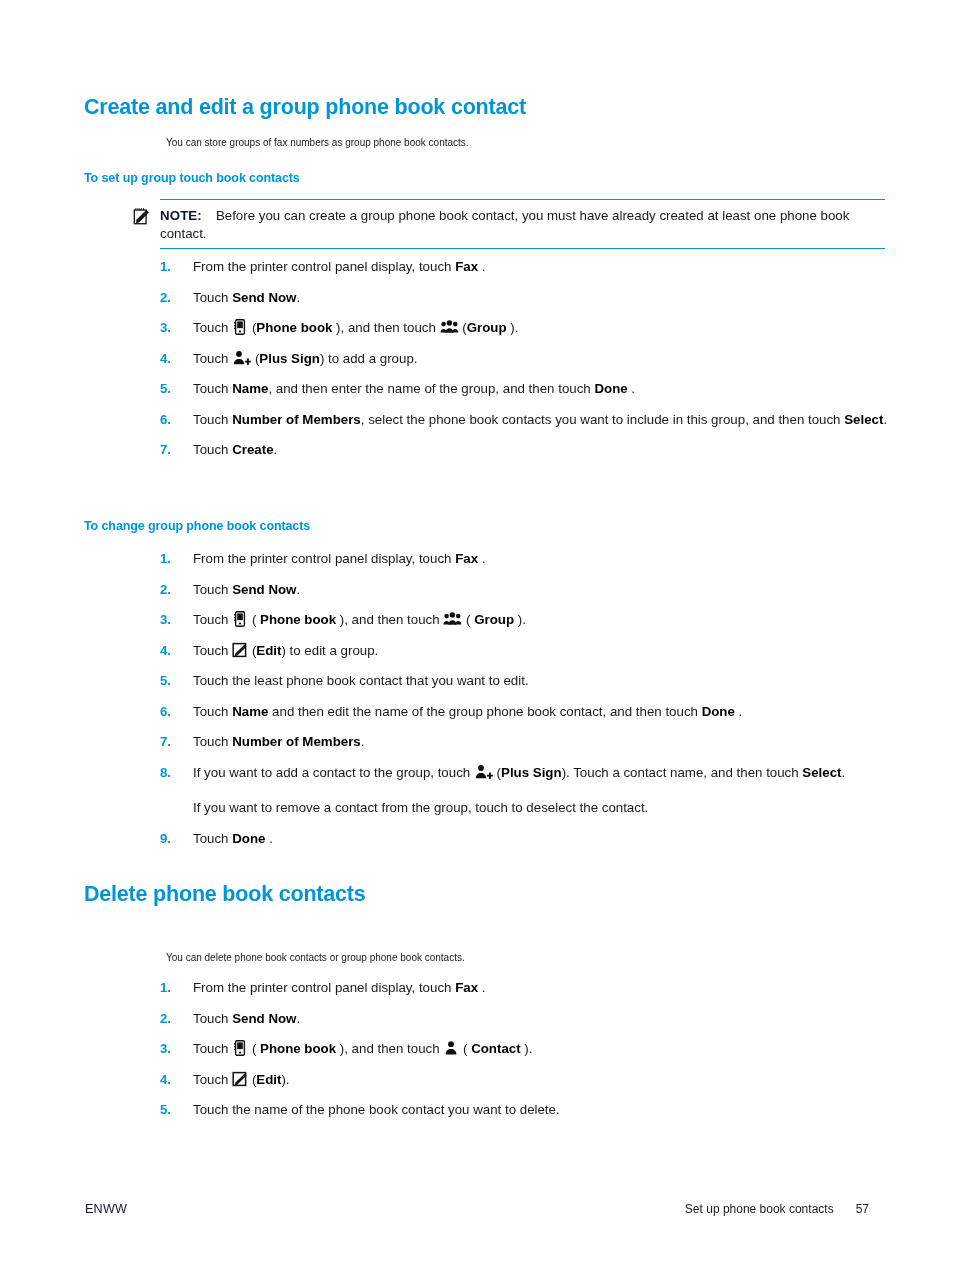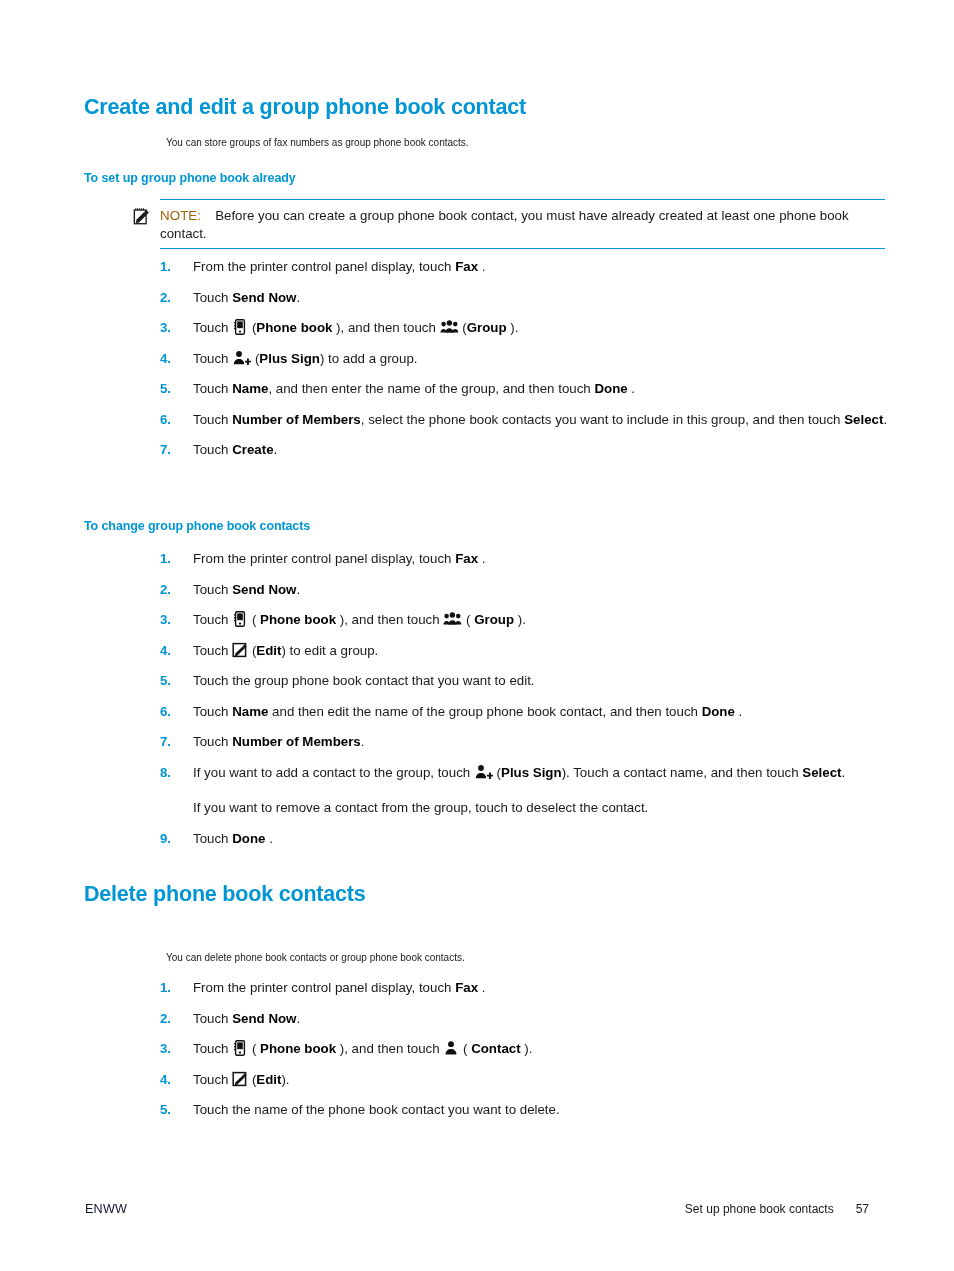--- a/index.html
+++ b/index.html
@@ -72,22 +72,22 @@
     height: 1.4px;
     background: #0096d6;
   }
   .note-body {
     padding: 8px 0 7px 27px;
     font-size: 13.3px;
     line-height: 17.5px;
     color: #1a1a1a;
   }
   .note-label {
-    color: #a16207;
-    font-weight: normal;
+    color: #0f172a;
+    font-weight: bold;
     letter-spacing: 0.1px;
   }
   .note-gap { display: inline-block; width: 14px; }
   .note-icon {
     position: absolute;
     left: 0px;
     top: 8px;
     width: 19px;
     height: 19px;
   }
@@ -153,21 +153,21 @@
 </style>
 </head>
 <body>
 
 <div class="page">
 
   <div class="h1" style="top:95px;">Create and edit a group phone book contact</div>
 
   <div class="para" style="top:134px;">You can store groups of fax numbers as group phone book contacts.</div>
 
-  <div class="h2" style="top:171px;">To set up group phone book already</div>
+  <div class="h2" style="top:171px;">To set up group touch book contacts</div>
 
   <div class="note" style="top:199px;">
     <div class="note-top-rule"></div>
     <span class="note-icon">
       <svg viewBox="0 0 20 20" width="19" height="19">
         <rect x="1.4" y="3.2" width="12.4" height="14.4" fill="none" stroke="#1a1a1a" stroke-width="1.4"></rect>
         <path d="M3 3.2 L3 1.3 M5 3.2 L5 1.3 M7 3.2 L7 1.3 M9 3.2 L9 1.3 M11 3.2 L11 1.3" stroke="#1a1a1a" stroke-width="1.1"></path>
         <path d="M3.6 13.5 L11.5 5.6 L14.2 8.3 L6.3 16.2 L3.2 16.9 Z" fill="#1a1a1a"></path>
         <path d="M11.5 5.6 L14.0 3.1 L16.7 5.8 L14.2 8.3 Z" fill="#1a1a1a"></path>
       </svg>
@@ -226,21 +226,21 @@
               <circle cx="9.4" cy="4" r="2.7" fill="#111"></circle>
               <path d="M0.4 13.6 c0-2.3 1.5-3.7 3.2-3.7 s3.2 1.4 3.2 3.7 z" fill="#111"></path>
               <path d="M12.0 13.6 c0-2.3 1.5-3.7 3.2-3.7 s3.2 1.4 3.2 3.7 z" fill="#111"></path>
               <path d="M5.3 13.8 c0-2.8 1.9-4.6 4.1-4.6 s4.1 1.8 4.1 4.6 z" fill="#111"></path>
             </svg></span> ( <b>Group</b> ).</span></div>
       <div class="step"><span class="step-num">4.</span><span>Touch <span class="icn"><svg width="16" height="16" viewBox="0 0 16 16">
               <rect x="1.2" y="1.6" width="12.4" height="12.8" fill="none" stroke="#111" stroke-width="1.5"></rect>
               <path d="M3.4 11.6 L10.6 4.4 L12.6 6.4 L5.4 13.6 L2.8 14.2 Z" fill="#111"></path>
               <path d="M10.6 4.4 L12.5 2.5 L14.5 4.5 L12.6 6.4 Z" fill="#111"></path>
             </svg></span> (<b>Edit</b>) to edit a group.</span></div>
-      <div class="step"><span class="step-num">5.</span><span>Touch the group phone book contact that you want to edit.</span></div>
+      <div class="step"><span class="step-num">5.</span><span>Touch the least phone book contact that you want to edit.</span></div>
       <div class="step"><span class="step-num">6.</span><span>Touch <b>Name</b> and then edit the name of the group phone book contact, and then touch <b>Done</b> .</span></div>
       <div class="step"><span class="step-num">7.</span><span>Touch <b>Number of Members</b>.</span></div>
       <div class="step"><span class="step-num">8.</span><span>If you want to add a contact to the group, touch  <span class="icn"><svg width="19" height="16" viewBox="0 0 19 16">
               <circle cx="7" cy="4" r="2.9" fill="#111"></circle>
               <path d="M1.8 14.2 c0-3.2 2.3-5.2 5.2-5.2 s5.2 2.0 5.2 5.2 z" fill="#111"></path>
               <path d="M15.0 8.4 h1.9 v2.3 h2.0 v1.9 h-2.0 v2.3 h-1.9 v-2.3 h-2.0 v-1.9 h2.0 z" fill="#111"></path>
             </svg></span> (<b>Plus Sign</b>). Touch a contact name, and then touch <b>Select</b>.</span><div class="step-sub">If you want to remove a contact from the group, touch to deselect the contact.</div></div>
       <div class="step"><span class="step-num">9.</span><span>Touch <b>Done</b> .</span></div>
     </div>
 

